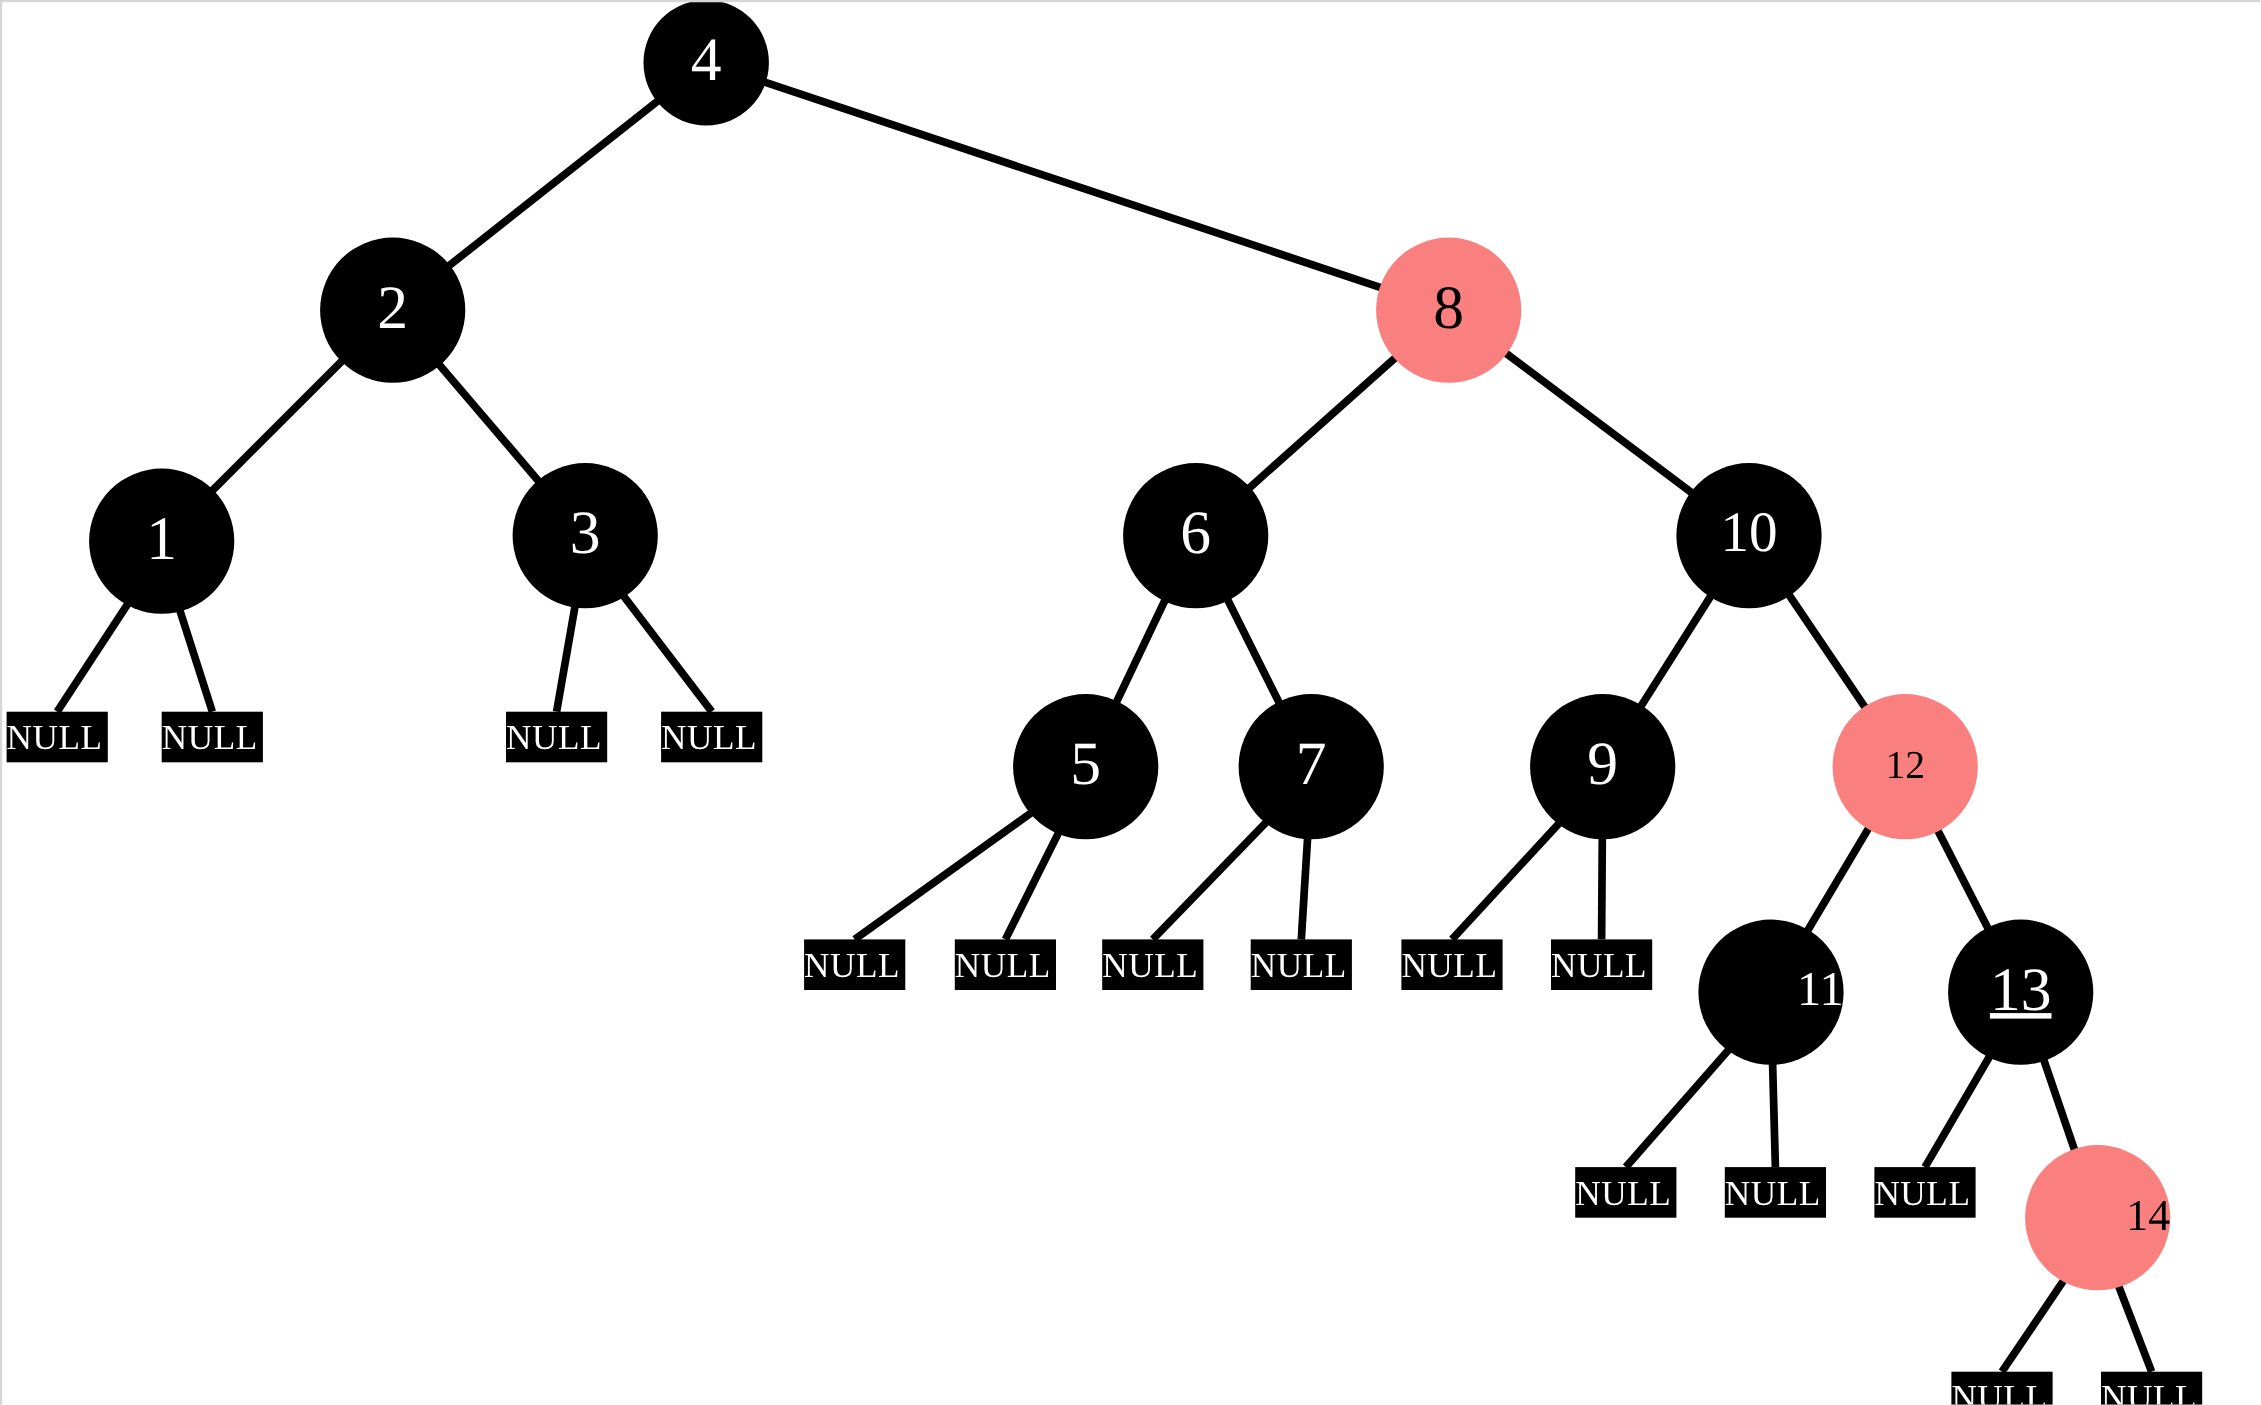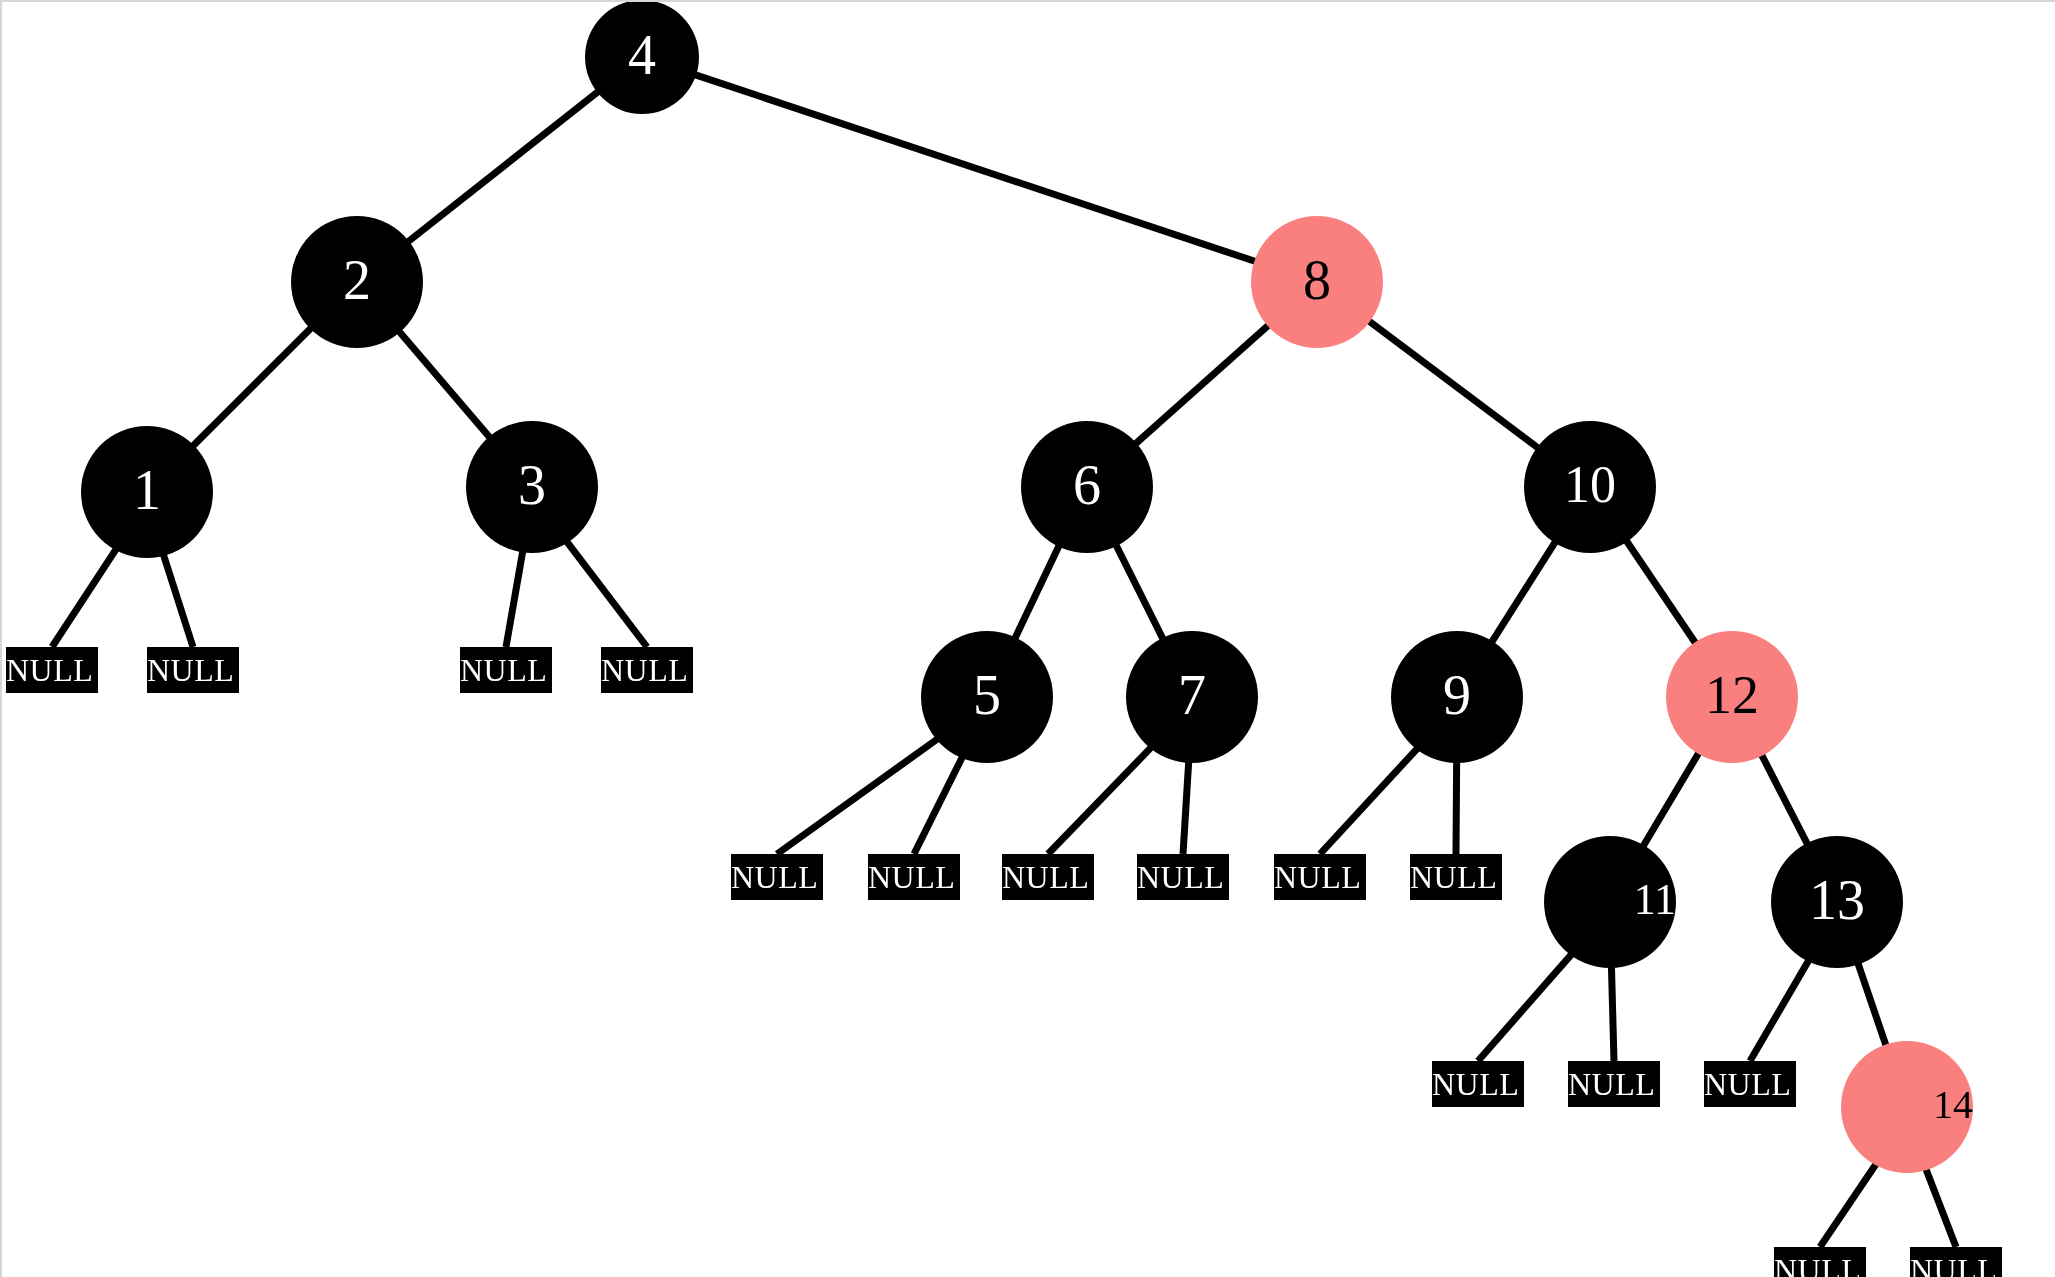--- a/index.html
+++ b/index.html
@@ -119,27 +119,27 @@
       </div>
       <div class="node node-black" style="left: 919px; top: 629px; width: 132px; height: 132px; font-size: 56px;">
         <span class="node-label">5</span>
       </div>
       <div class="node node-black" style="left: 1124px; top: 629px; width: 132px; height: 132px; font-size: 56px;">
         <span class="node-label">7</span>
       </div>
       <div class="node node-black" style="left: 1389px; top: 629px; width: 132px; height: 132px; font-size: 56px;">
         <span class="node-label">9</span>
       </div>
-      <div class="node node-red" style="left: 1664px; top: 629px; width: 132px; height: 132px; font-size: 54px;">
+      <div class="node node-red" style="left: 1664px; top: 629px; width: 132px; height: 132px; font-size: 36px;">
         <span class="node-label">12</span>
       </div>
       <div class="node node-black" style="left: 1542px; top: 834px; width: 132px; height: 132px; font-size: 44px; justify-content: flex-end;">
         <span class="node-label">11</span>
       </div>
-      <div class="node node-black" style="left: 1769px; top: 834px; width: 132px; height: 132px; font-size: 56px;">
+      <div class="node node-black" style="left: 1769px; top: 834px; width: 132px; height: 132px; font-size: 56px; text-decoration: underline;">
         <span class="node-label">13</span>
       </div>
       <div class="node node-red" style="left: 1839px; top: 1039px; width: 132px; height: 132px; font-size: 40px; justify-content: flex-end;">
         <span class="node-label">14</span>
       </div>
       <div class="nullbox" style="left: 4px; top: 645px; width: 92px; height: 46px; font-size: 32px;">
         <span>NULL</span>
       </div>
       <div class="nullbox" style="left: 145px; top: 645px; width: 92px; height: 46px; font-size: 32px;">
         <span>NULL</span>

